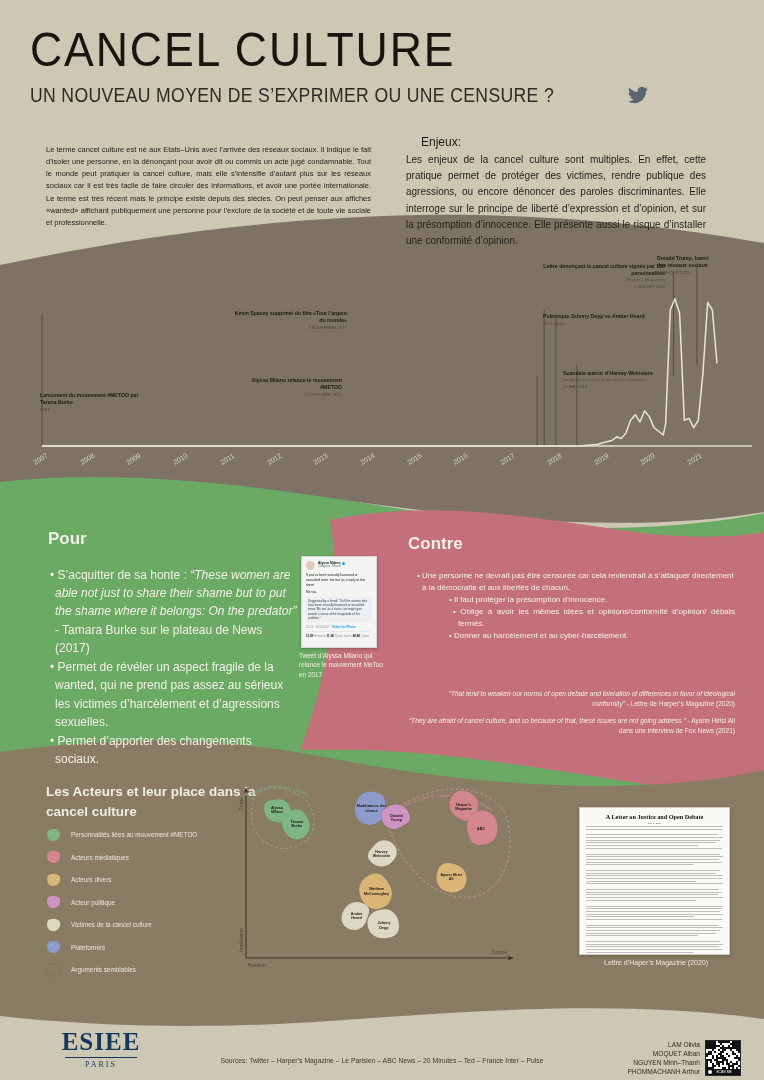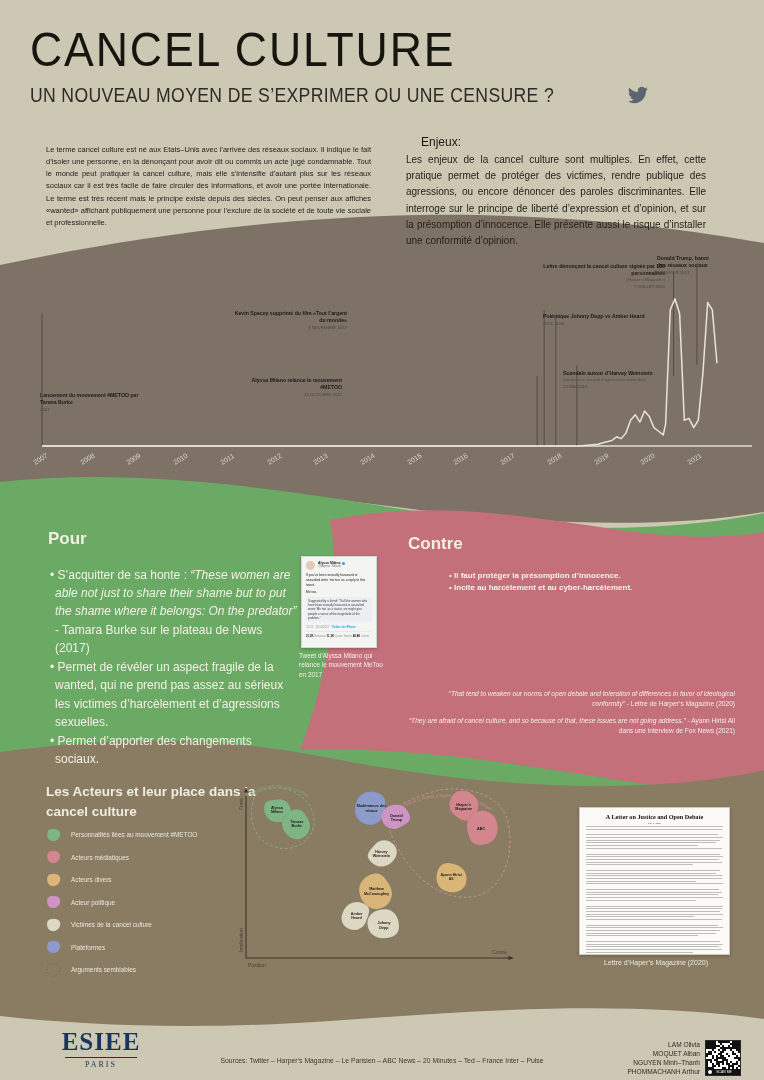--- a/index.html
+++ b/index.html
@@ -85,21 +85,21 @@
   .contre-head {
     position:absolute; left:408px; top:534px;
     font-size:17px; font-weight:bold; color:#f4efe6;
   }
   .contre-list {
     position:absolute; left:415px; top:570px; width:320px;
     font-size:8px; line-height:1.5; color:#f6f2e9;
   }
   .contre-list li { list-style:none; text-indent:-5px; padding-left:7px; }
   .contre-list li::before { content:"• "; }
-  .contre-list .sub { margin-left:32px;font-weight:bold; }
+  .contre-list .sub { margin-left:32px; }
   .contre-list .sub2 { margin-left:36px; text-align:justify; }
   .quote {
     position:absolute; font-size:6.6px; line-height:1.5;
     font-style:italic; color:#f3eee4; text-align:right;
   }
   .quote span.src { font-style:normal; }
 
   
   .tweet-card {
     position:absolute; left:301px; top:556px; width:76px; height:92px;
@@ -300,22 +300,24 @@
     <div class="tw-stats">
       <b>21,5K</b> <span>Retweets</span>
       <b>11,3K</b> <span>Quote Tweets</span>
       <b>48,8K</b> <span>J’aime</span>
     </div>
   </div>
   <div class="tweet-cap">Tweet d’Alyssa Milano qui relance le mouvement MeToo en 2017</div>
 
   <div class="contre-head">Contre</div>
   <ul class="contre-list" id="contre-list">
+      <li>Une personne ne devrait pas être censurée car cela reviendrait à s’attaquer directement à la démocratie et aux libertés de chacun.</li>
       <li class="sub">Il faut protéger la présomption d’innocence.</li>
-      <li class="sub">Incite au harcèlement et au cyber-harcèlement.</li>
+      <li class="sub2">Oblige à avoir les mêmes idées et opinions/conformité d’opinion/ débats fermés.</li>
+      <li class="sub">Donner au harcèlement et au cyber-harcèlement.</li>
     </ul>
   <div class="quote" style="left:415px; top:689px; width:320px;">
     <span>“That tend to weaken our norms of open debate and toleration of differences in favor of ideological conformity”</span><span class="src"> - Lettre de Harper’s Magazine (2020)</span>
   </div>
   <div class="quote" style="left:398px; top:716px; width:337px;">
     <span>“They are afraid of cancel culture, and so because of that, these issues are not going address.”</span><span class="src"> - Ayann Hirisi Ali dans une interview de Fox News (2021)</span>
   </div>
 
   <div class="acteurs-head">Les Acteurs et leur place dans la cancel culture</div>
   <div class="legend" id="legend">

